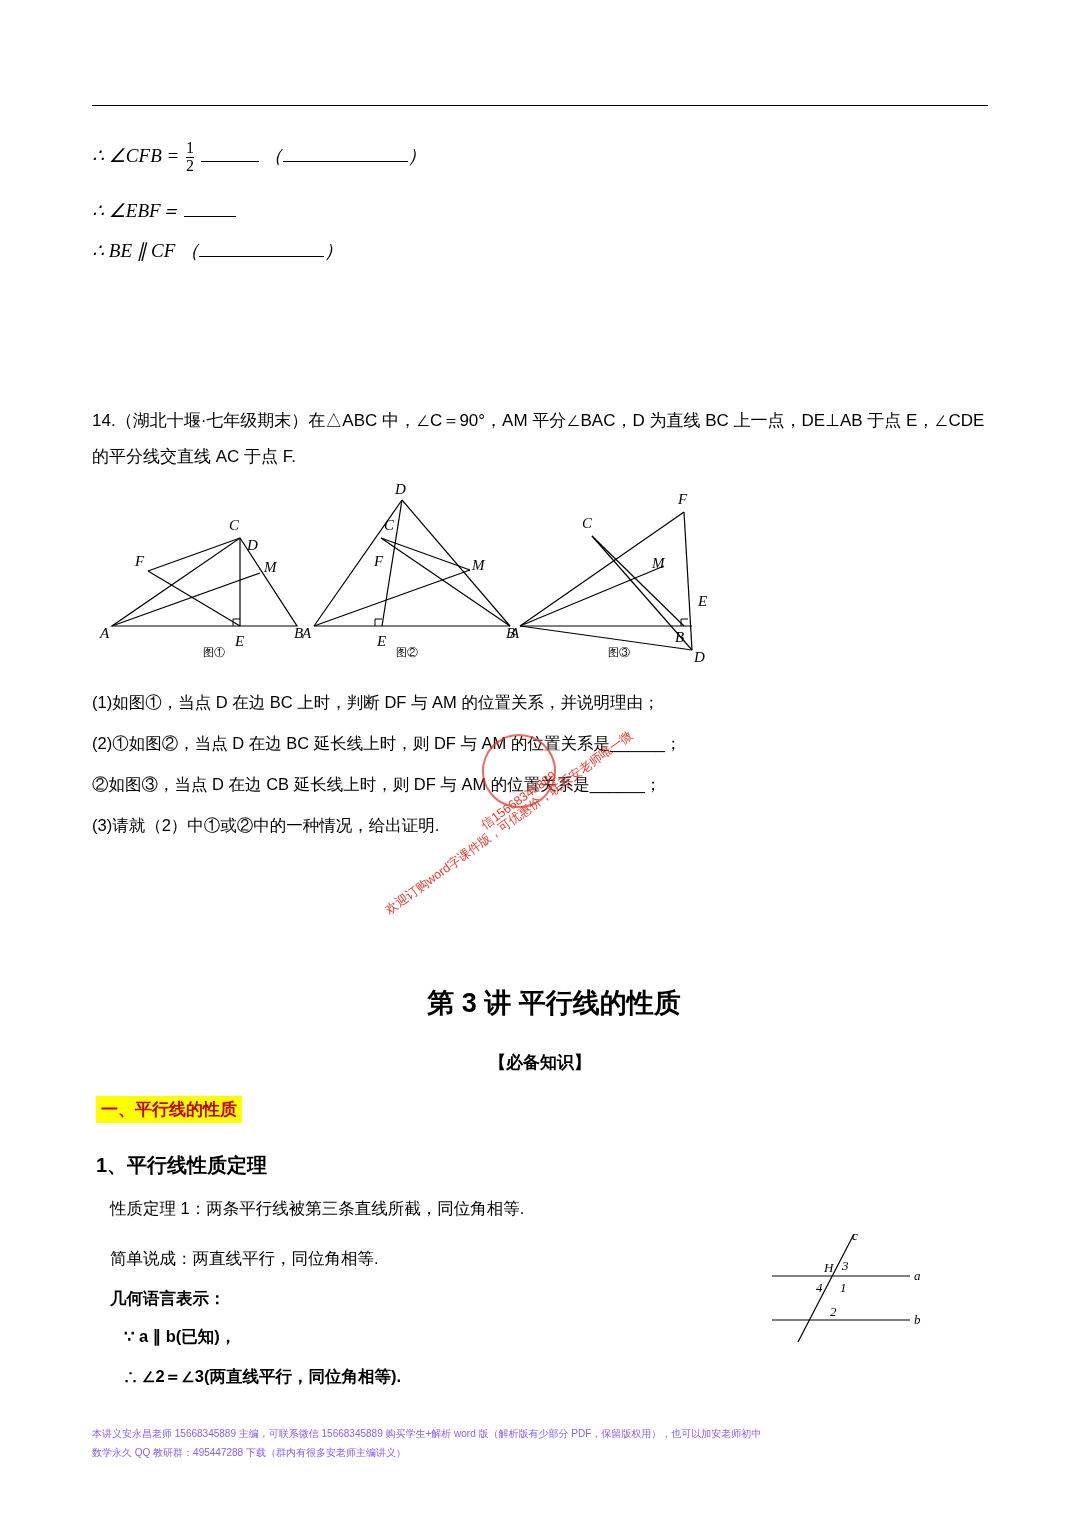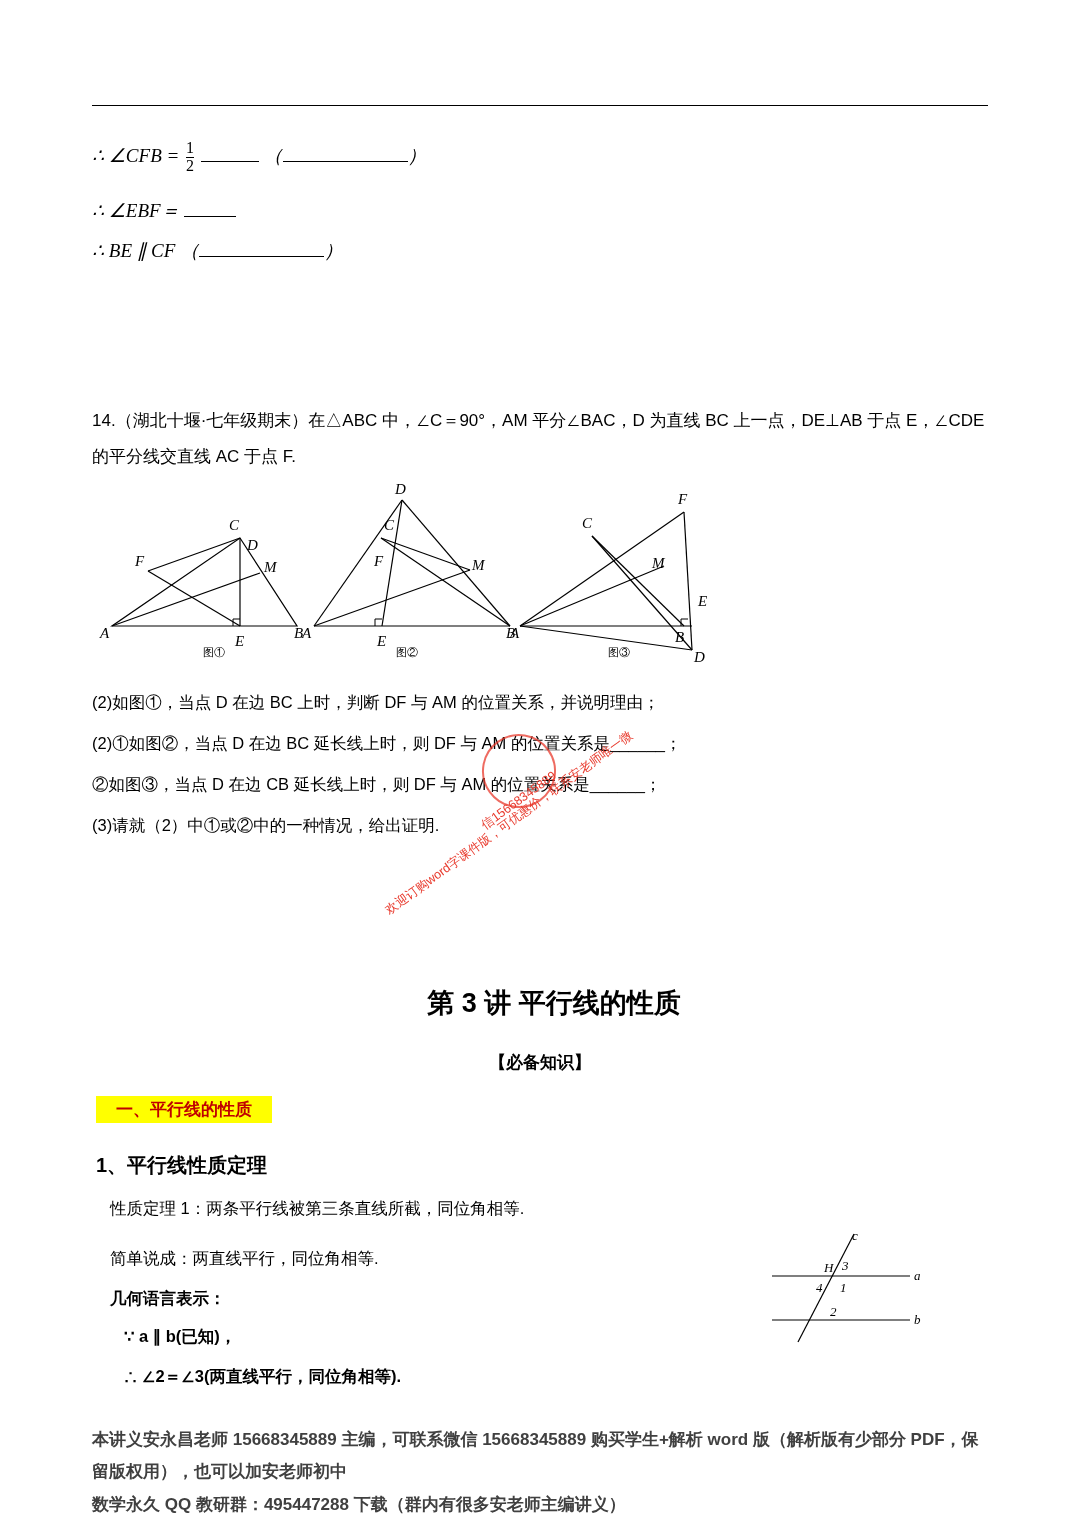--- a/index.html
+++ b/index.html
@@ -130,21 +130,21 @@
     font-weight: bold;
     font-family: "Liberation Sans", sans-serif;
   }
   .hl-head {
     position: absolute;
     left: 96px; top: 1096px;
     font-size: 17px;
     font-weight: bold;
     color: #c00000;
     background: #ffff00;
-    padding: 2px 20px;
+    padding: 2px 5px;
     font-family: "Liberation Sans", sans-serif;
   }
   .sec1 {
     position: absolute;
     left: 96px; top: 1152px;
     font-size: 20px;
     font-weight: bold;
     font-family: "Liberation Sans", sans-serif;
   }
   .body-line {
@@ -168,23 +168,23 @@
     width: 160px;
     height: 120px;
   }
 
   
   .footer {
     position: absolute;
     left: 92px;
     top: 1424px;
     width: 900px;
-    color: #404040;
-    font-size: 17px;
-    font-weight: bold;
+    color: #8b5cf6;
+    font-size: 10px;
+    font-weight: normal;
     line-height: 1.9;
     font-family: "Liberation Sans", sans-serif;
   }
 </style>
 </head>
 <body>
 
 <div class="page">
 
   <div class="hrule"></div>
@@ -278,21 +278,21 @@
           <text x="560" y="90">M</text>
         </g>
       </g>
     </svg>
   </div>
 
   <div class="figcap" style="left:203px; top:645px;">图①</div>
   <div class="figcap" style="left:396px; top:645px;font-family:Liberation Serif, serif;">图②</div>
   <div class="figcap" style="left:608px; top:645px;">图③</div>
 
-  <div class="subq sq1">(2)如图①，当点 D 在边 BC 上时，判断 DF 与 AM 的位置关系，并说明理由；</div>
+  <div class="subq sq1">(1)如图①，当点 D 在边 BC 上时，判断 DF 与 AM 的位置关系，并说明理由；</div>
   <div class="subq sq2">(2)①如图②，当点 D 在边 BC 延长线上时，则 DF 与 AM 的位置关系是______；</div>
   <div class="subq sq3">②如图③，当点 D 在边 CB 延长线上时，则 DF 与 AM 的位置关系是______；</div>
   <div class="subq sq4">(3)请就（2）中①或②中的一种情况，给出证明.</div>
 
   <div class="watermark">
     <div class="wm-stamp"></div>
     <div class="wm-line wm1">欢迎订购word字课件版，可优惠价，联系安老师唯一微</div>
     <div class="wm-line wm2">信15668345889</div>
   </div>
 

